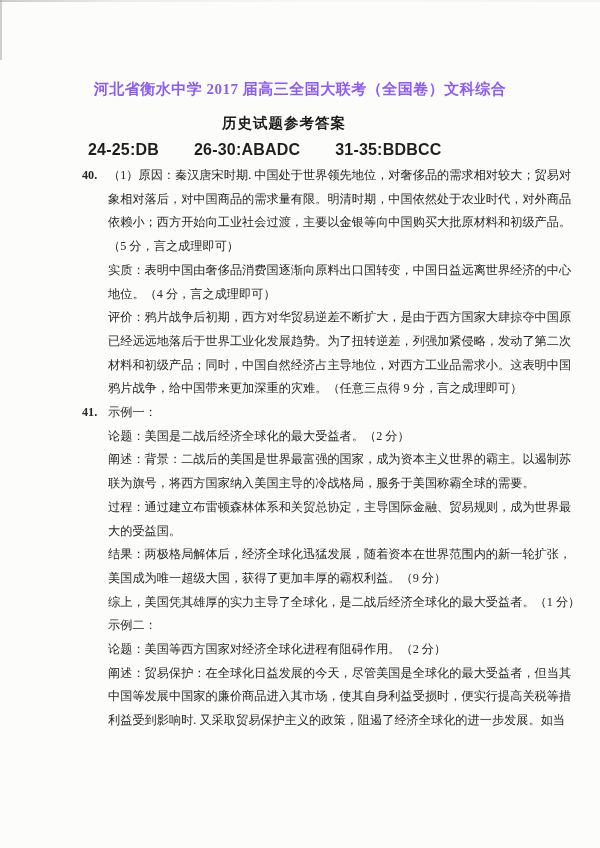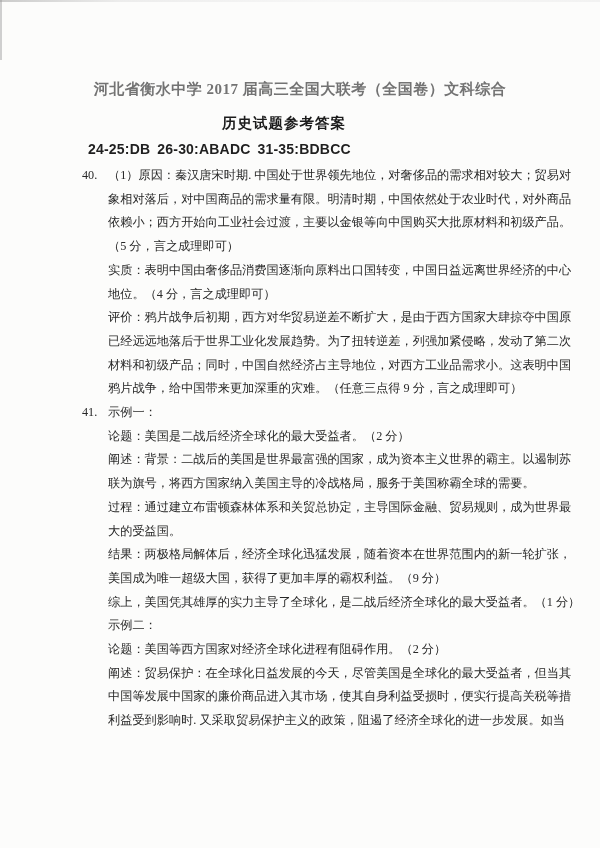--- a/index.html
+++ b/index.html
@@ -17,47 +17,48 @@
   }
   
   .scan-edge-top{position:absolute;top:0;left:0;width:600px;height:2px;background:linear-gradient(90deg,#9a9a9a,#dddddd 20%,#f2f2f2 55%,#e8e8e8);opacity:.5;}
   .scan-edge-left{position:absolute;top:0;left:0;width:2px;height:60px;background:#9a9a9a;opacity:.45;}
 
   .doc-title{
     position:absolute;top:80px;left:0;width:600px;
     text-align:center;
     font-size:15px;font-weight:bold;
     letter-spacing:.5px;
-    color:#737373;
+    color:#8b5cf6;
   }
   .doc-subtitle{
     position:absolute;top:114px;left:0;width:568px;
     text-align:center;
     font-size:14.5px;font-weight:bold;
     letter-spacing:1px;
     color:#1c1c1c;
   }
   .answer-key{
     position:absolute;top:141px;left:88px;
-    display:flex;gap:7px;
+    display:flex;gap:35px;
     font-family:"Liberation Sans","DejaVu Sans",sans-serif;
-    font-size:14px;font-weight:bold;
+    font-size:16px;font-weight:bold;
     letter-spacing:.2px;
     color:#1f1f1f;
   }
   .doc-body{
     position:absolute;top:164px;left:108px;width:448px;
     font-size:12.2px;
     line-height:23.7px;
     color:#272727;
   }
   .block{position:relative;}
   .block .num{
     position:absolute;left:-26px;top:0;
     white-space:nowrap;
+    font-weight:bold;
   }
   .line{white-space:nowrap;}
 </style>
 </head>
 <body>
 
 <div class="page">
   <div class="scan-edge-top"></div>
   <div class="scan-edge-left"></div>
 

